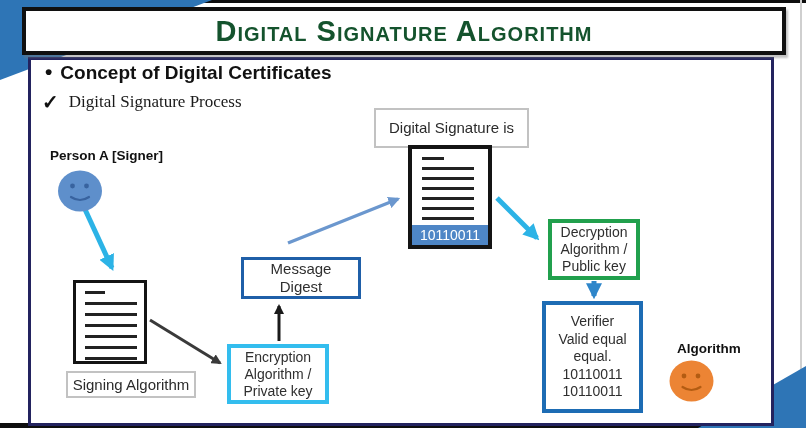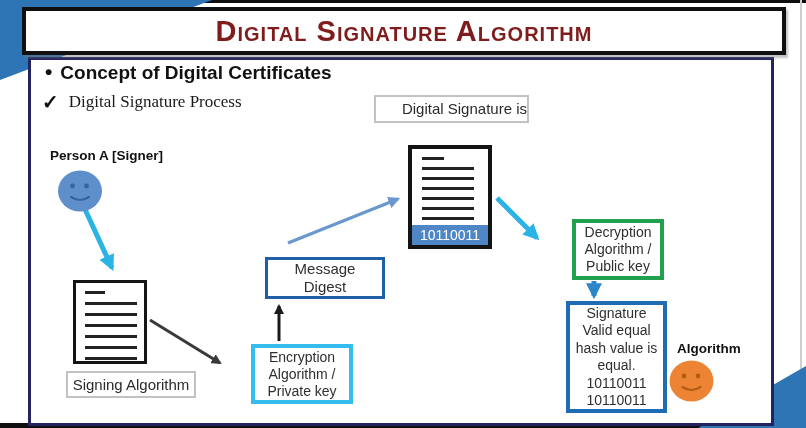--- a/index.html
+++ b/index.html
@@ -14,21 +14,21 @@
           clip-path:polygon(0 0,100% 0,0 100%);z-index:2;}
   .tri-br{right:0;bottom:0;width:108px;height:62px;background:#2e75b6;
           clip-path:polygon(100% 0,100% 100%,0 100%);z-index:2;}
   .right-edge{right:4px;top:0;width:2px;height:392px;background:#cfcfcf;z-index:1;}
 
   
   .title-box{left:22px;top:7px;width:756px;height:40px;background:#ffffff;
              border:4px solid #101010;z-index:3;display:flex;align-items:center;
              justify-content:center;box-shadow:2px 3px 2px rgba(120,120,120,.45);}
   .title-text{font-variant:small-caps;font-weight:800;font-size:29px;
-              letter-spacing:1px;color:#7f1d1d;line-height:1;}
+              letter-spacing:1px;color:#14532d;line-height:1;}
 
   
   .content-box{left:28px;top:57px;width:740px;height:363px;background:#ffffff;
                border:3px solid #23235f;z-index:2;}
 
   .heading{left:45px;top:60px;font-size:19px;font-weight:700;color:#111;z-index:4;}
   .heading .bullet{font-size:21px;margin-right:8px;}
   .subheading{left:42px;top:92px;z-index:4;display:flex;align-items:flex-start;}
   .subheading .check{font-size:20px;font-weight:700;color:#111;margin-right:10px;line-height:1;}
   .subheading .sub-text{font-family:"Liberation Serif",serif;font-size:17px;color:#1a1a1a;}
@@ -47,25 +47,25 @@
   .doc2 .doc-line.short{width:22px;}
   .doc2 .doc-line.long{width:52px;}
   .hash-strip{position:absolute;left:0;right:0;bottom:0;height:20px;background:#4e86c6;
               color:#fff;font-size:14px;text-align:center;line-height:20px;}
 
   
   .plain-box{background:#fff;border:2px solid #c2c2c2;z-index:4;box-sizing:border-box;
              display:flex;flex-direction:column;align-items:center;justify-content:center;
              color:#2b2b2b;text-align:center;}
   .signing-box{left:42px;top:371px;width:130px;height:27px;font-size:15px;margin-left:24px;}
-  .applied-box{left:374px;top:95px;width:155px;height:28px;font-size:15px;line-height:20px;align-items:flex-end;}
+  .applied-box{left:374px;top:108px;width:155px;height:40px;font-size:15px;line-height:20px;}
 
   
   .flow-box{background:#fff;z-index:4;box-sizing:border-box;display:flex;flex-direction:column;
-            align-items:center;justify-content:center;text-align:center;color:#2f2f2f;margin-left:24px;}
+            align-items:center;justify-content:center;text-align:center;color:#2f2f2f;}
   .digest-box{left:241px;top:257px;width:120px;height:42px;border:3px solid #1f5fa8;
               font-size:15px;line-height:18px;}
   .encrypt-box{left:227px;top:344px;width:102px;height:60px;border:4px solid #33bdee;
                font-size:14px;line-height:17px;}
   .decrypt-box{left:548px;top:219px;width:92px;height:61px;border:4px solid #21a04d;
                font-size:14px;line-height:17px;}
   .sig-box{left:542px;top:301px;width:101px;height:112px;border:4px solid #1d6cb4;
            font-size:14px;line-height:17.5px;}
 
   .verifier-label{font-size:13.5px;font-weight:700;color:#111;z-index:4;}
@@ -147,23 +147,22 @@
   <div>Private key</div>
 </div>
 
 <div class="abs flow-box decrypt-box">
   <div>Decryption</div>
   <div>Algorithm /</div>
   <div>Public key</div>
 </div>
 
 <div class="abs flow-box sig-box">
-  <div>Signature</div>
+  <div>Verifier</div>
   <div>Valid equal</div>
-  <div>hash value is</div>
   <div>equal.</div>
   <div>10110011</div>
   <div>10110011</div>
 </div>
 
 <div class="abs verifier-label" style="left:677px;top:341px;">Algorithm</div>
 <svg class="abs face" style="left:668px;top:359px;" width="47" height="44" viewBox="0 0 46 44">
   <ellipse cx="23" cy="22" rx="22" ry="20.5" fill="#ec8434"></ellipse>
   <circle cx="15.5" cy="17" r="2.4" fill="#b35c12"></circle>
   <circle cx="29.5" cy="17" r="2.4" fill="#b35c12"></circle>

